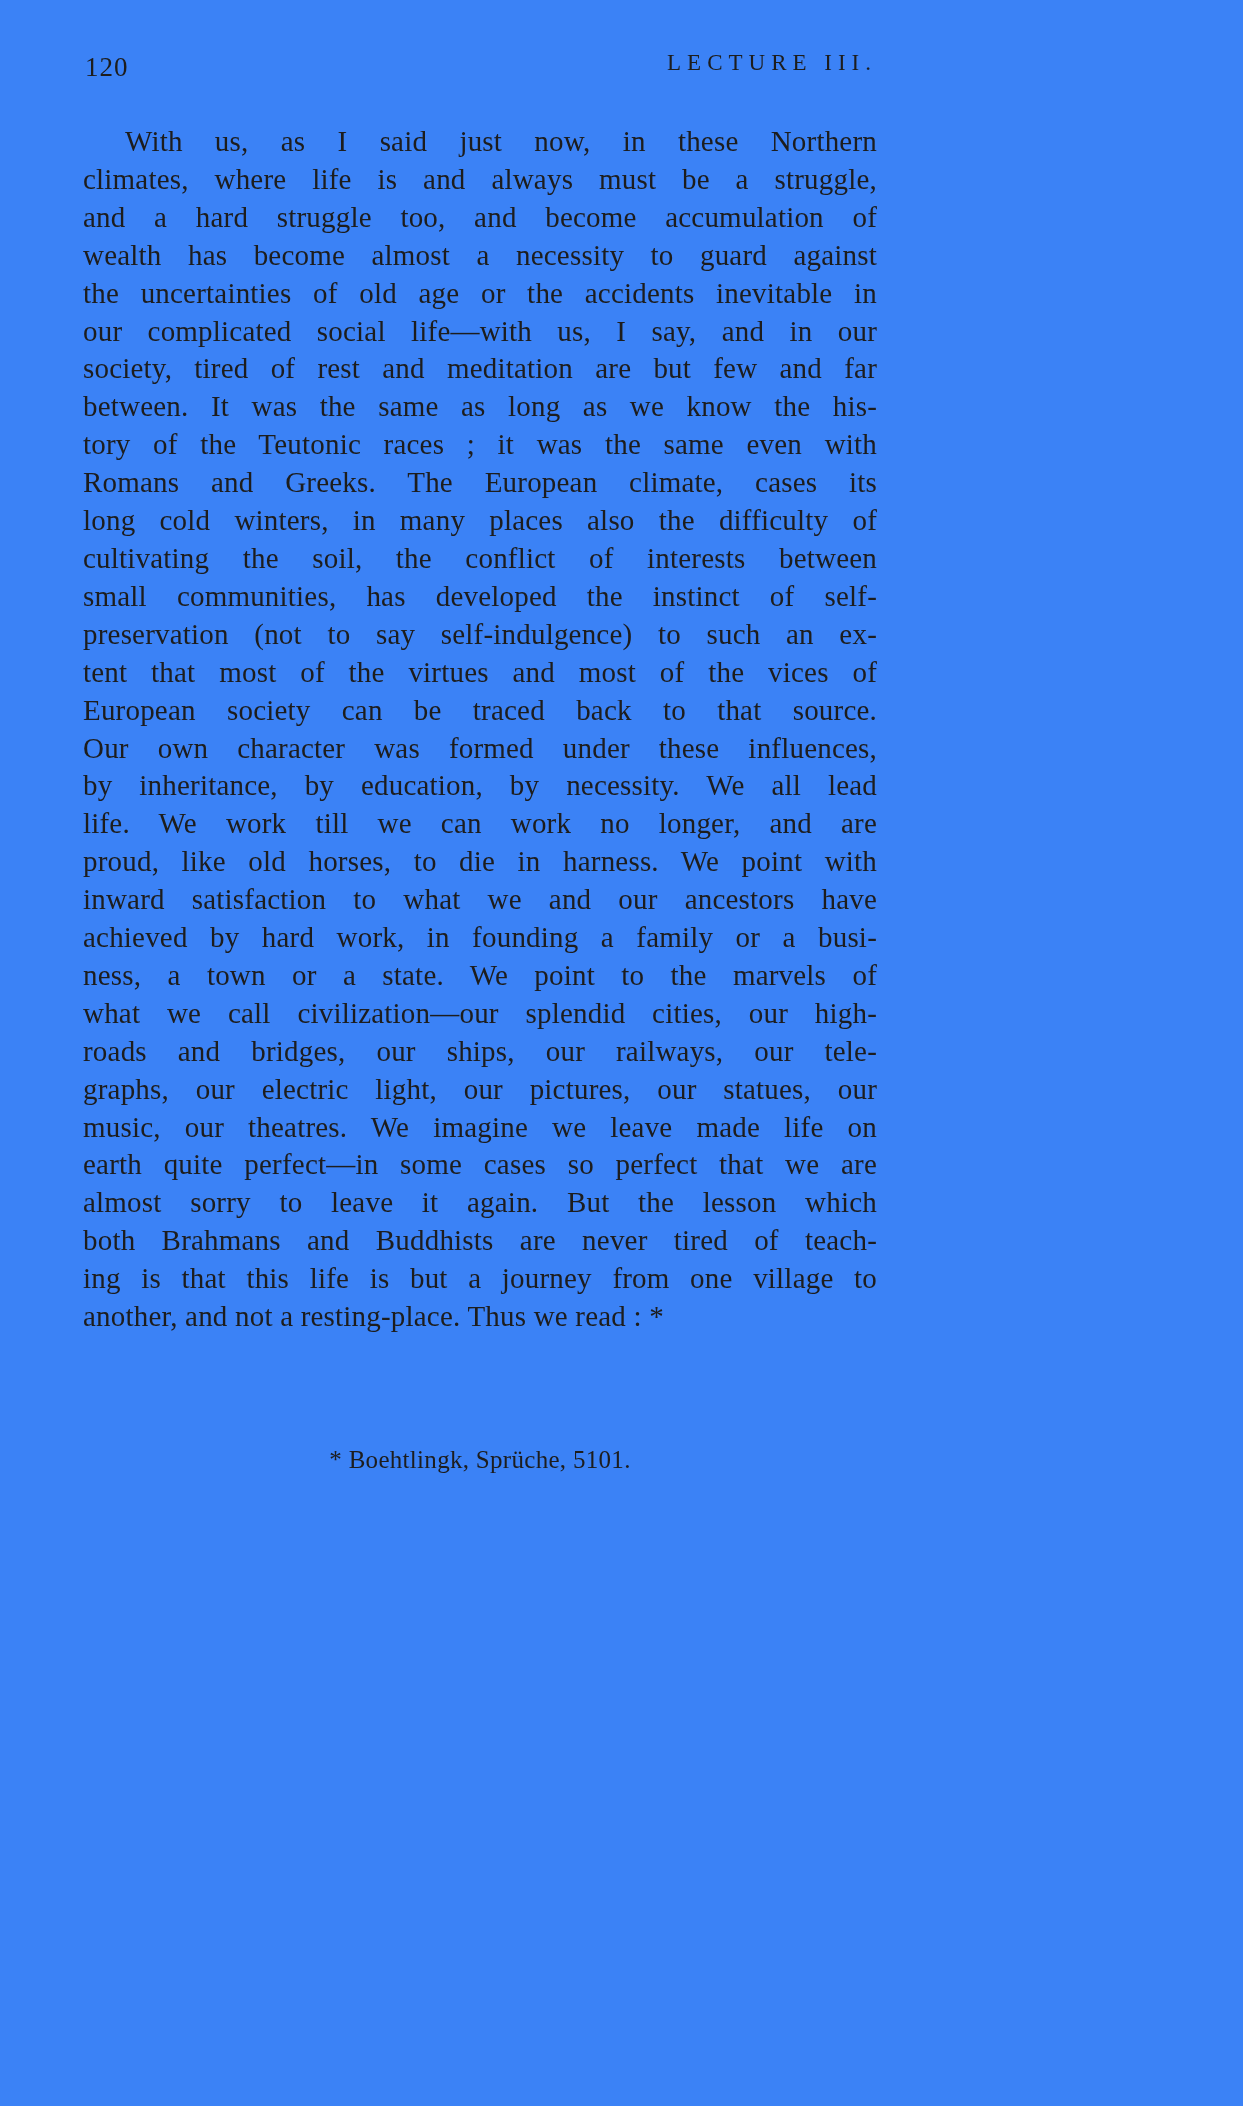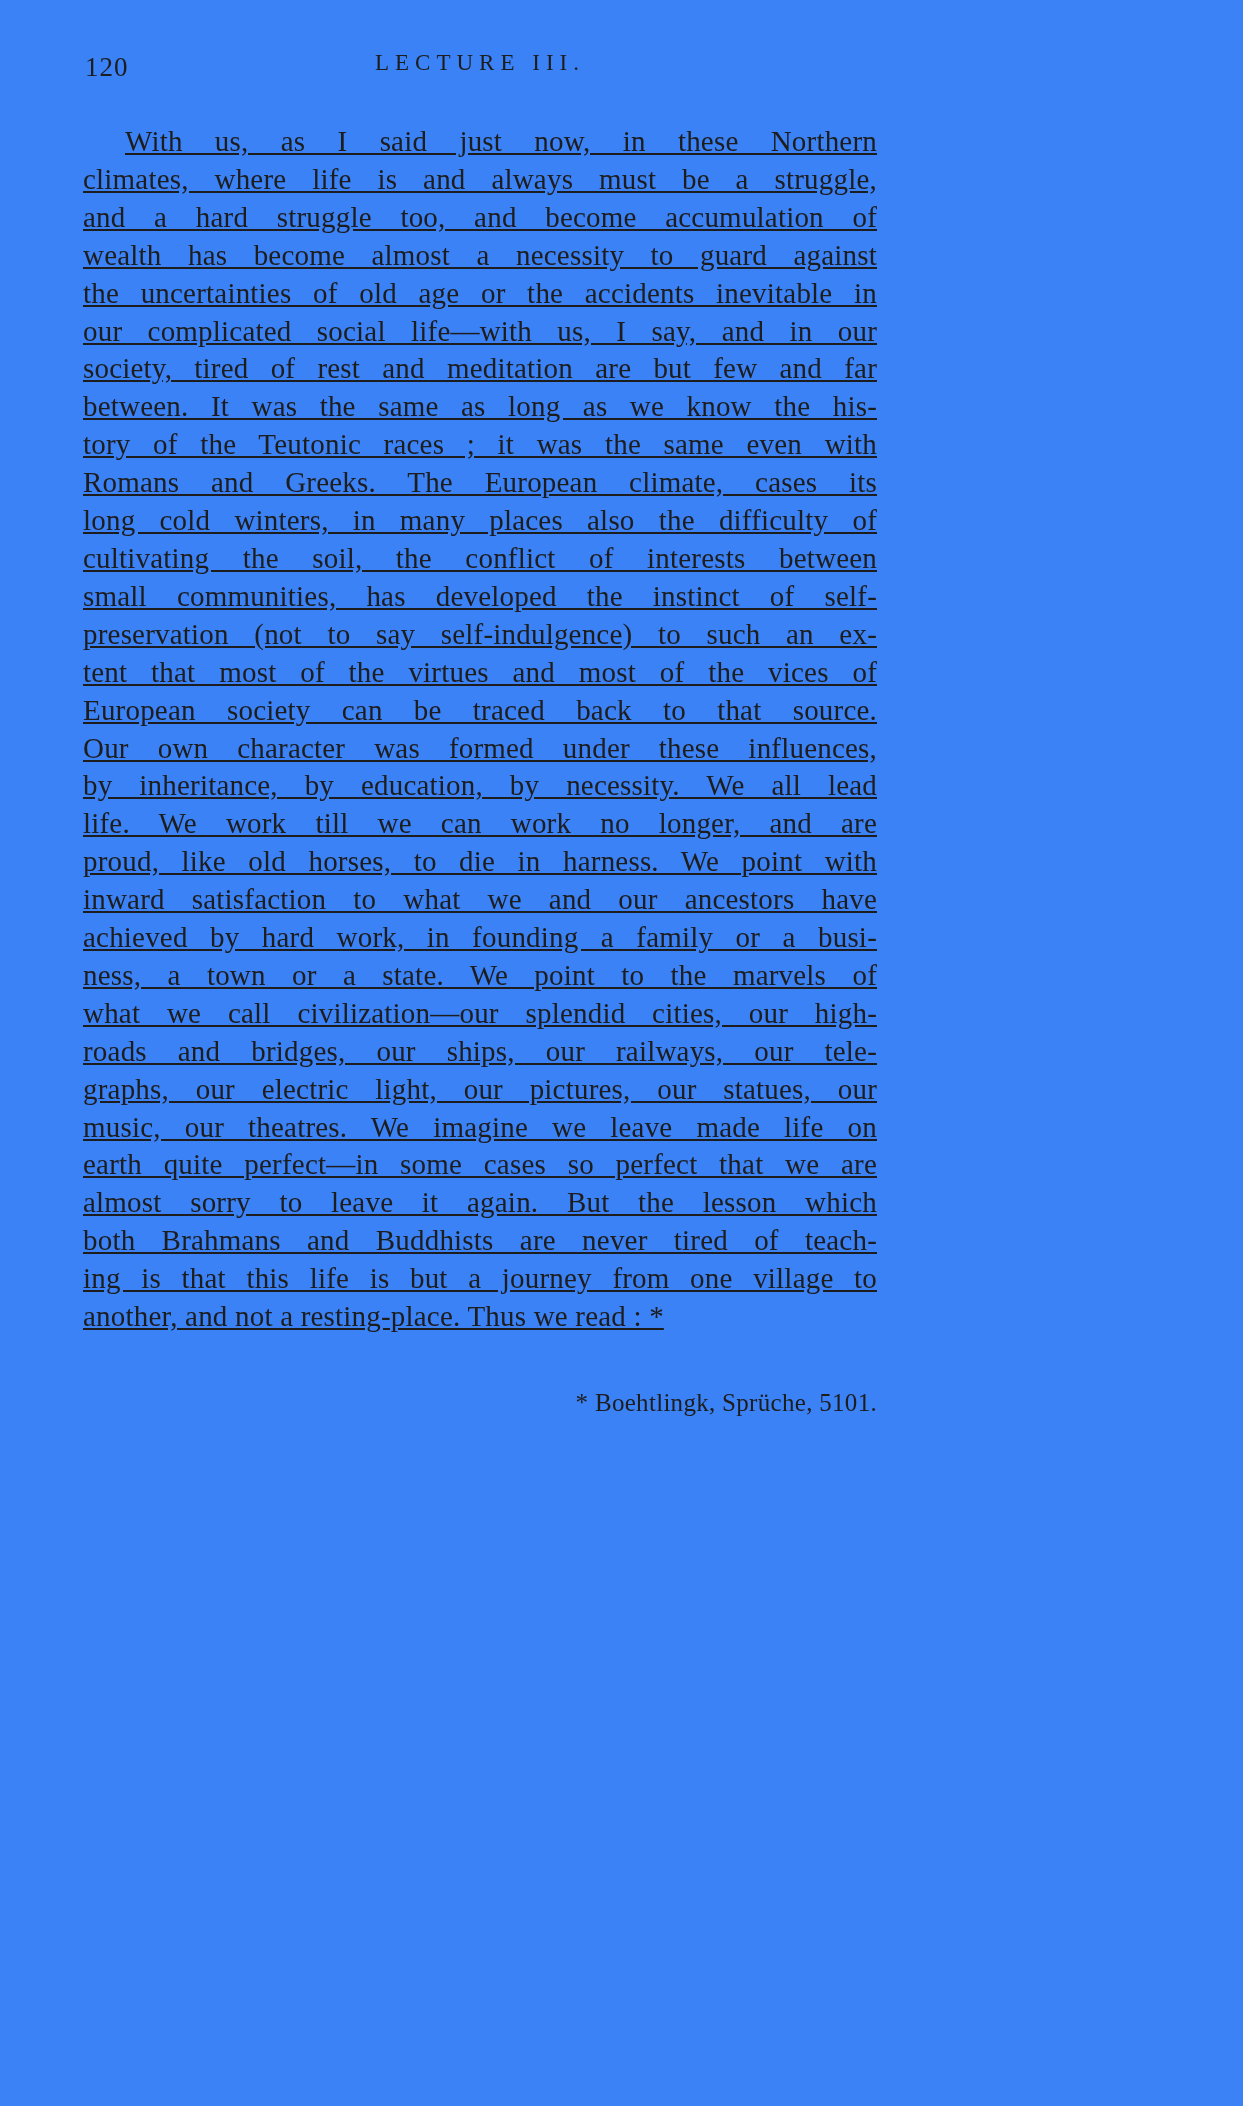--- a/index.html
+++ b/index.html
@@ -29,51 +29,50 @@
   }
   .pagenum {
     position: absolute;
     left: 2px;
     top: 2px;
     font-size: 27px;
     letter-spacing: 1px;
   }
   .running {
     display: block;
-    text-align: center;
+    text-align: right;
     font-size: 23px;
     letter-spacing: 6px;
   }
   .textblock {
     position: absolute;
     left: 83px;
     top: 123px;
     width: 794px;
     font-size: 29px;
     line-height: 37.9px;
     letter-spacing: 0.2px;
   }
   .line {
     text-align: justify;
     text-align-last: justify;
     white-space: normal;
-    text-decoration: underline;
   }
   .line.first {
     text-indent: 42px;
   }
   .line.last {
     text-align-last: left;
   }
   .footnote {
     position: absolute;
     left: 83px;
-    top: 1389px;
+    top: 1446px;
     width: 794px;
-    text-align: right;
+    text-align: center;
     font-size: 25px;
     letter-spacing: 0.3px;
   }
 </style>
 </head>
 <body>
 
 <div class="page">
 
   <div class="header">

